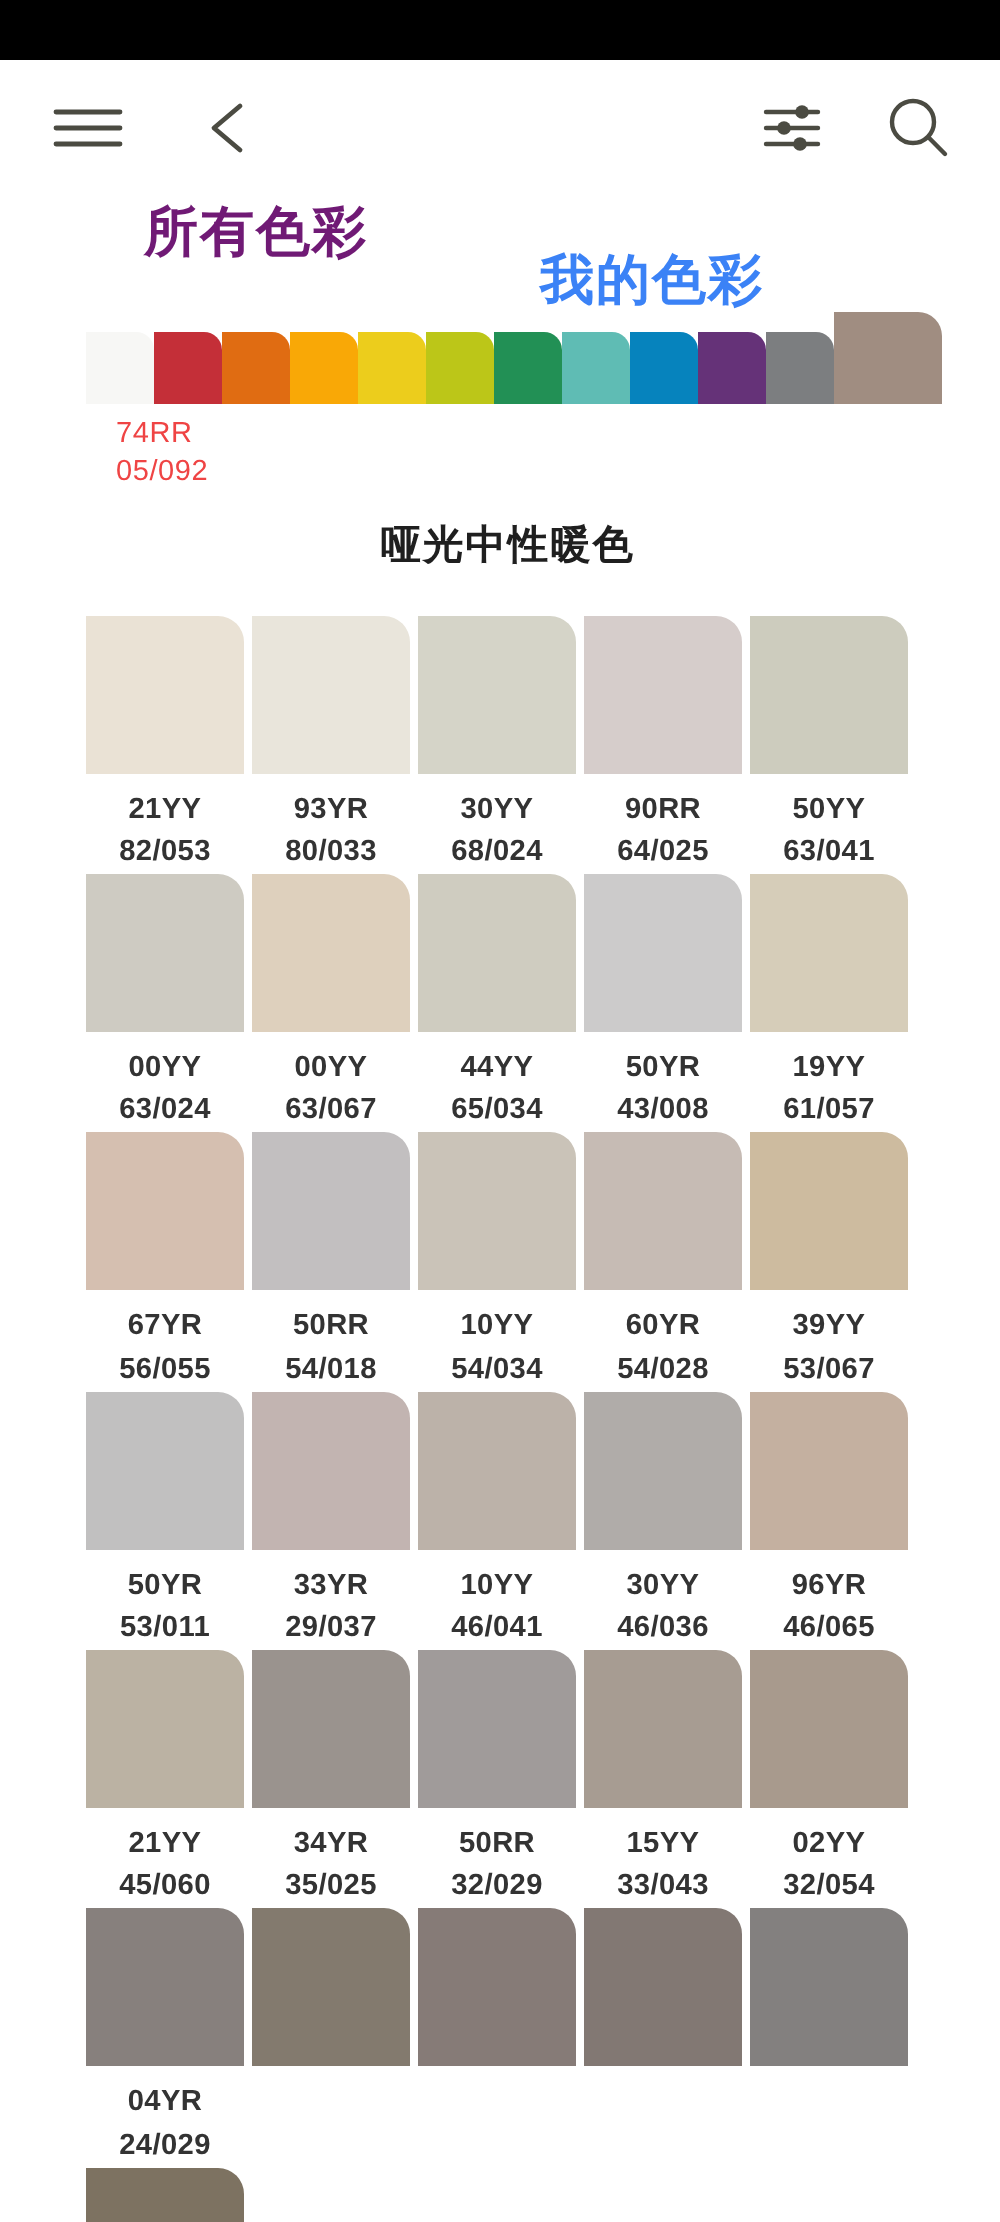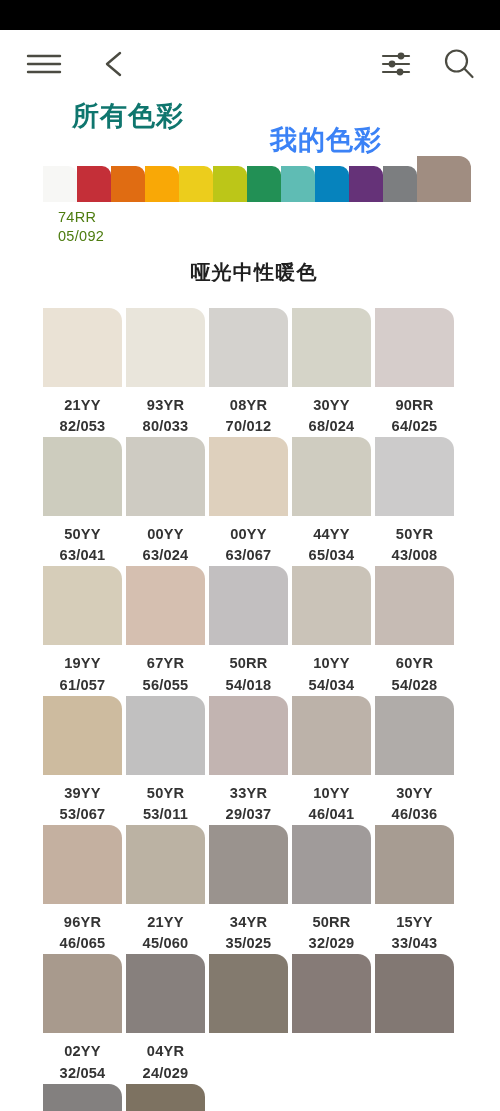--- a/index.html
+++ b/index.html
@@ -66,21 +66,21 @@
   .tab {
     font-size: 27px;
     font-weight: bold;
     letter-spacing: 1px;
     background: none;
     border: none;
     cursor: pointer;
     padding: 0;
     font-family: "Liberation Sans", "DejaVu Sans", sans-serif;
   }
-  .tab.active { color: #0f766e; }
+  .tab.active { color: #701a75; }
   .tab.inactive { color: #3b82f6; margin-left: 86px; margin-top: 24px; }
 
   
   .palette-strip {
     position: relative;
     height: 46px;
     margin: 6px 0 0 0;
     padding-left: 43px;
   }
   .palette-row {
@@ -104,21 +104,21 @@
   }
 
   
   .current-code {
     padding-left: 58px;
     margin-top: 6px;
     line-height: 1.34;
   }
   .current-code div {
     font-size: 14.5px;
-    color: #4d7c0f;
+    color: #ef4444;
     letter-spacing: 0.3px;
   }
 
   
   .section-title {
     text-align: center;
     font-size: 20px;
     font-weight: bold;
     color: #1f1f1f;
     letter-spacing: 1.2px;
@@ -230,24 +230,20 @@
   <div class="grid" id="swatch-grid">
       <div class="cell">
         <div class="chip" style="background: rgb(234, 226, 213);"></div>
         <div class="lbl"><span>21YY</span><span class="ln2">82/053</span></div>
       </div>
       <div class="cell">
         <div class="chip" style="background: rgb(233, 229, 219);"></div>
         <div class="lbl"><span>93YR</span><span class="ln2">80/033</span></div>
       </div>
       <div class="cell">
-        <div class="chip" style="background: rgb(212, 210, 206);"></div>
-        <div class="lbl"><span>08YR</span><span class="ln2">70/012</span></div>
-      </div>
-      <div class="cell">
         <div class="chip" style="background: rgb(213, 212, 200);"></div>
         <div class="lbl"><span>30YY</span><span class="ln2">68/024</span></div>
       </div>
       <div class="cell">
         <div class="chip" style="background: rgb(214, 205, 203);"></div>
         <div class="lbl"><span>90RR</span><span class="ln2">64/025</span></div>
       </div>
       <div class="cell">
         <div class="chip" style="background: rgb(205, 204, 190);"></div>
         <div class="lbl"><span>50YY</span><span class="ln2">63/041</span></div>

